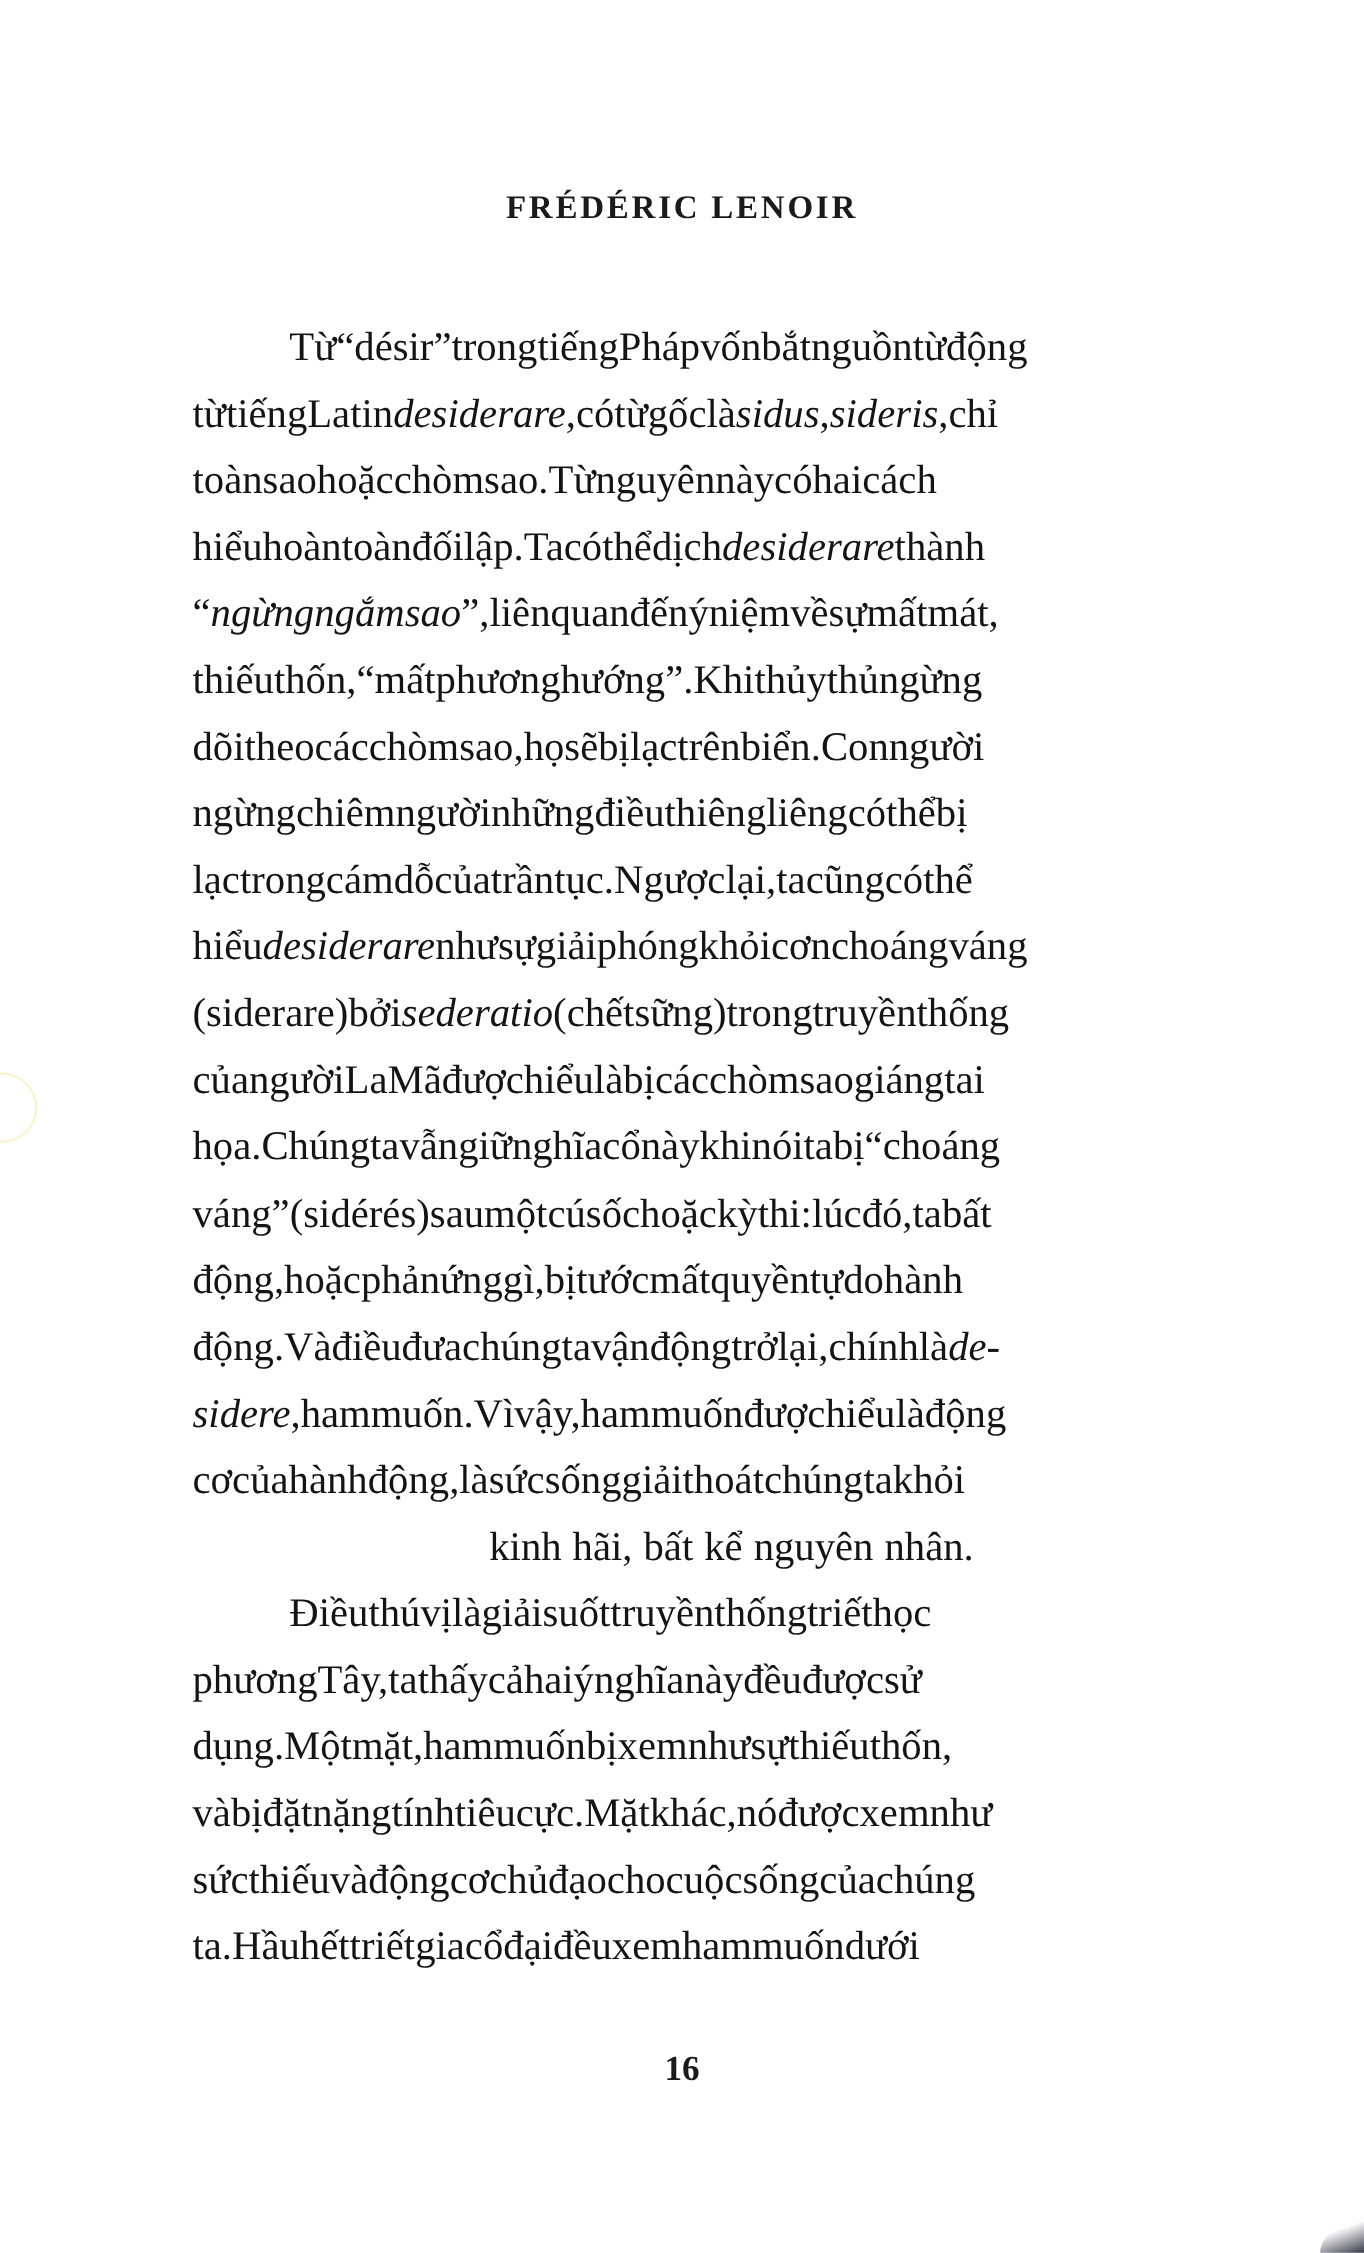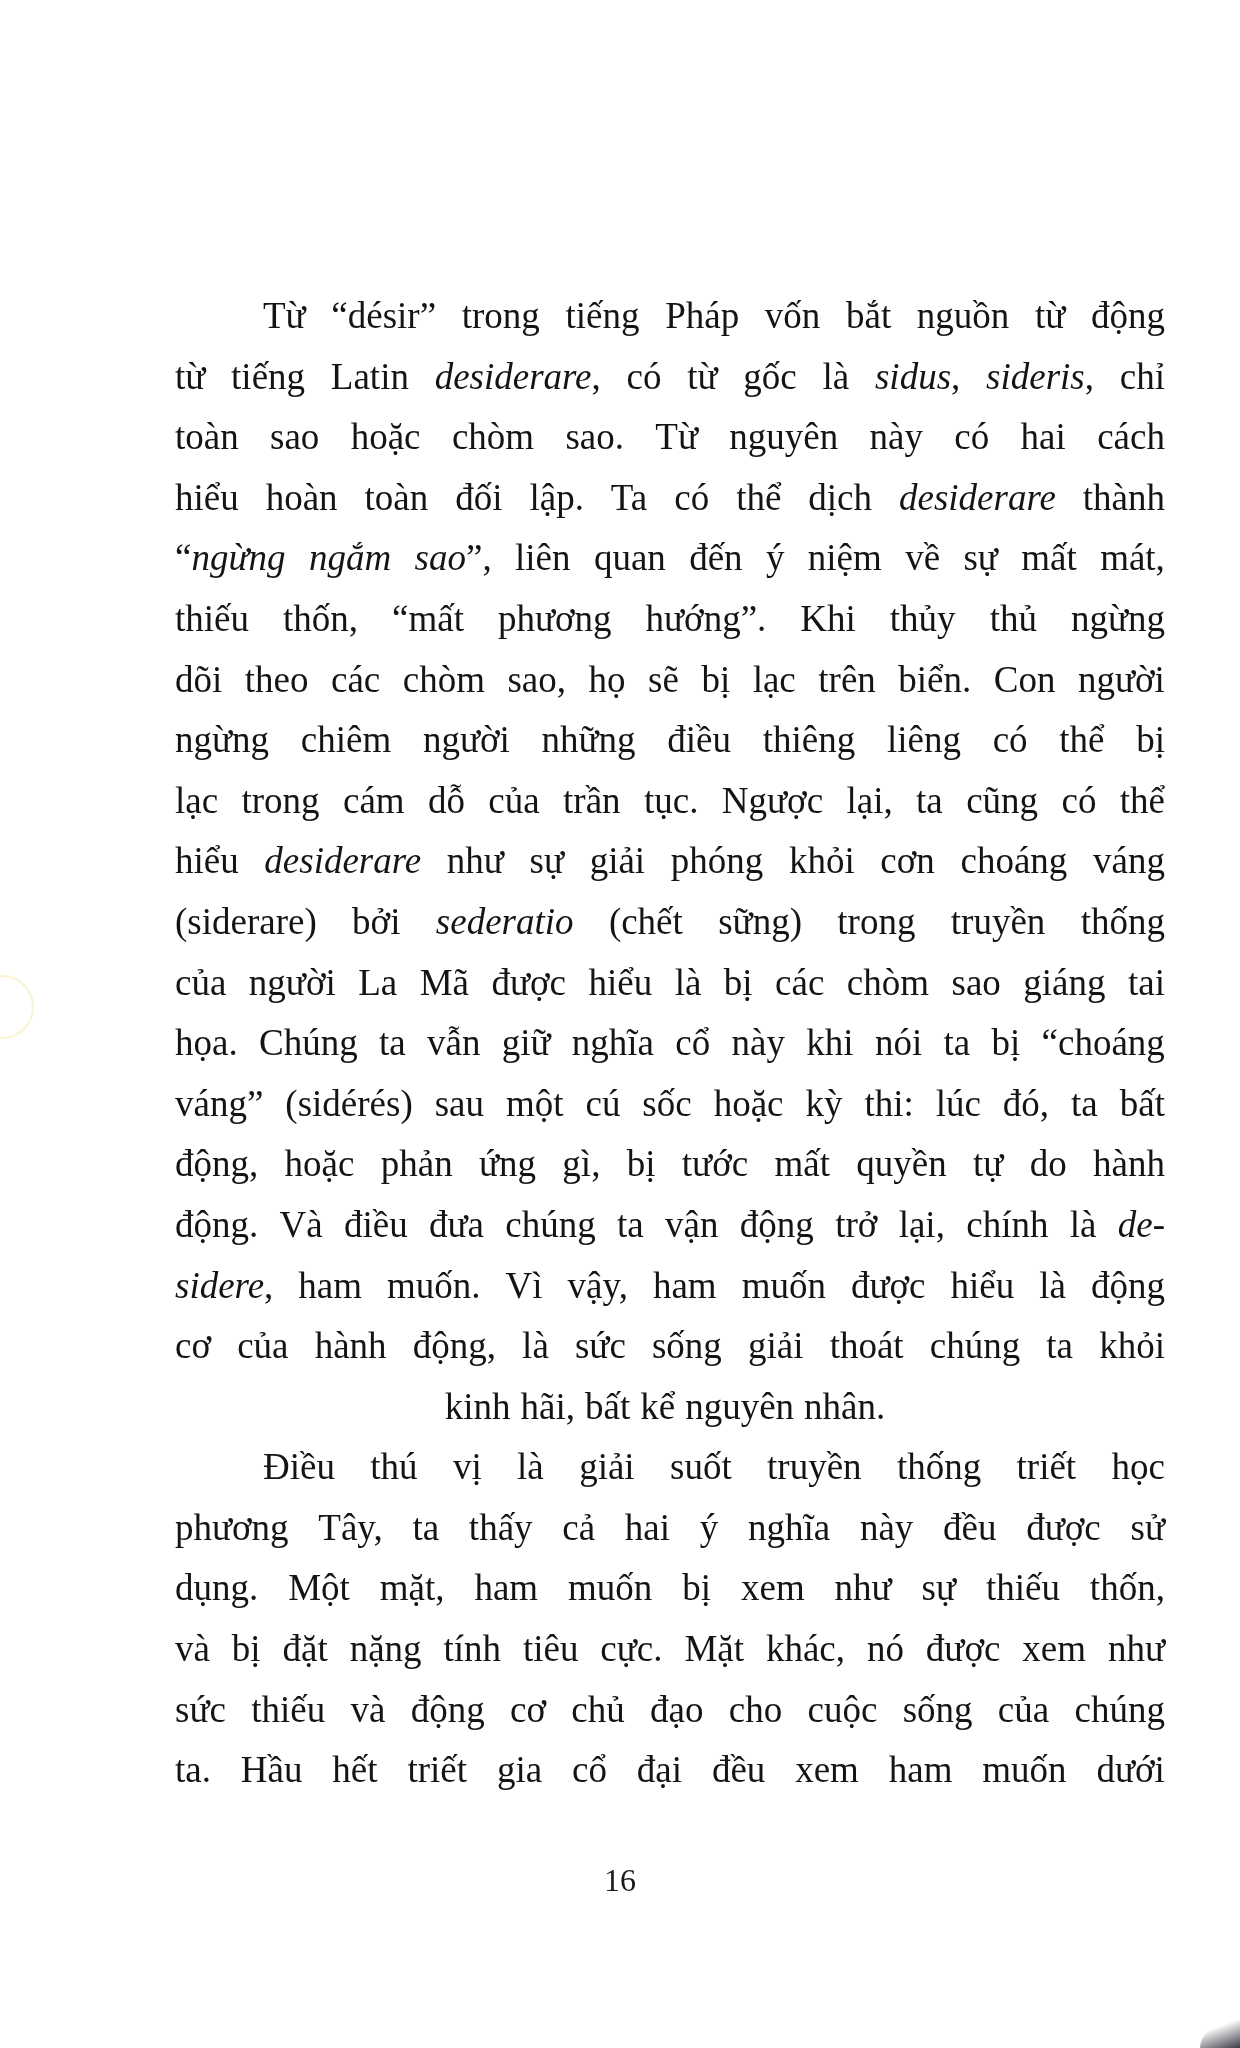--- a/index.html
+++ b/index.html
@@ -39,39 +39,38 @@
       left: 175px;
       top: 286px;
       width: 990px;
     }
     .line {
       height: 60.6px;
       line-height: 60.6px;
       font-size: 37px;
       white-space: nowrap;
       display: flex;
-      justify-content: space-between;
     }
     .line.last {
       justify-content: center;
     }
     .line.last span.w { margin-right: 10px; }
     .line.indent {
       padding-left: 88px;
     }
     .w { display: inline-block; }
     .it { font-style: italic; }
     .page-number {
       position: absolute;
       top: 1862px;
       left: 0;
       width: 1240px;
       text-align: center;
       font-family: "Liberation Serif", "DejaVu Serif", serif;
-      font-weight: normal;
+      font-weight: bold;
       font-size: 32px;
       color: #1a1a1a;
     }
     .page-edge-shadow {
       position: absolute;
       right: 0;
       bottom: 0;
       width: 40px;
       height: 28px;
       background: linear-gradient(160deg, rgba(255,255,255,0) 30%, #3a3a48 100%);
@@ -86,20 +85,21 @@
       border-radius: 50%;
       border: 2px solid rgba(240, 220, 120, 0.35);
     }
   </style>
 </head>
 <body>
 
 <div class="page">
   <div class="bleed-mark"></div>
 
+  <div class="running-head">FRÉDÉRIC LENOIR</div>
 
   <div class="body-text" id="body-text">
       <div>
         <div class="line indent">
           <span class="w"><span>Từ</span></span>
           <span class="w"><span>“désir”</span></span>
           <span class="w"><span>trong</span></span>
           <span class="w"><span>tiếng</span></span>
           <span class="w"><span>Pháp</span></span>
           <span class="w"><span>vốn</span></span>

